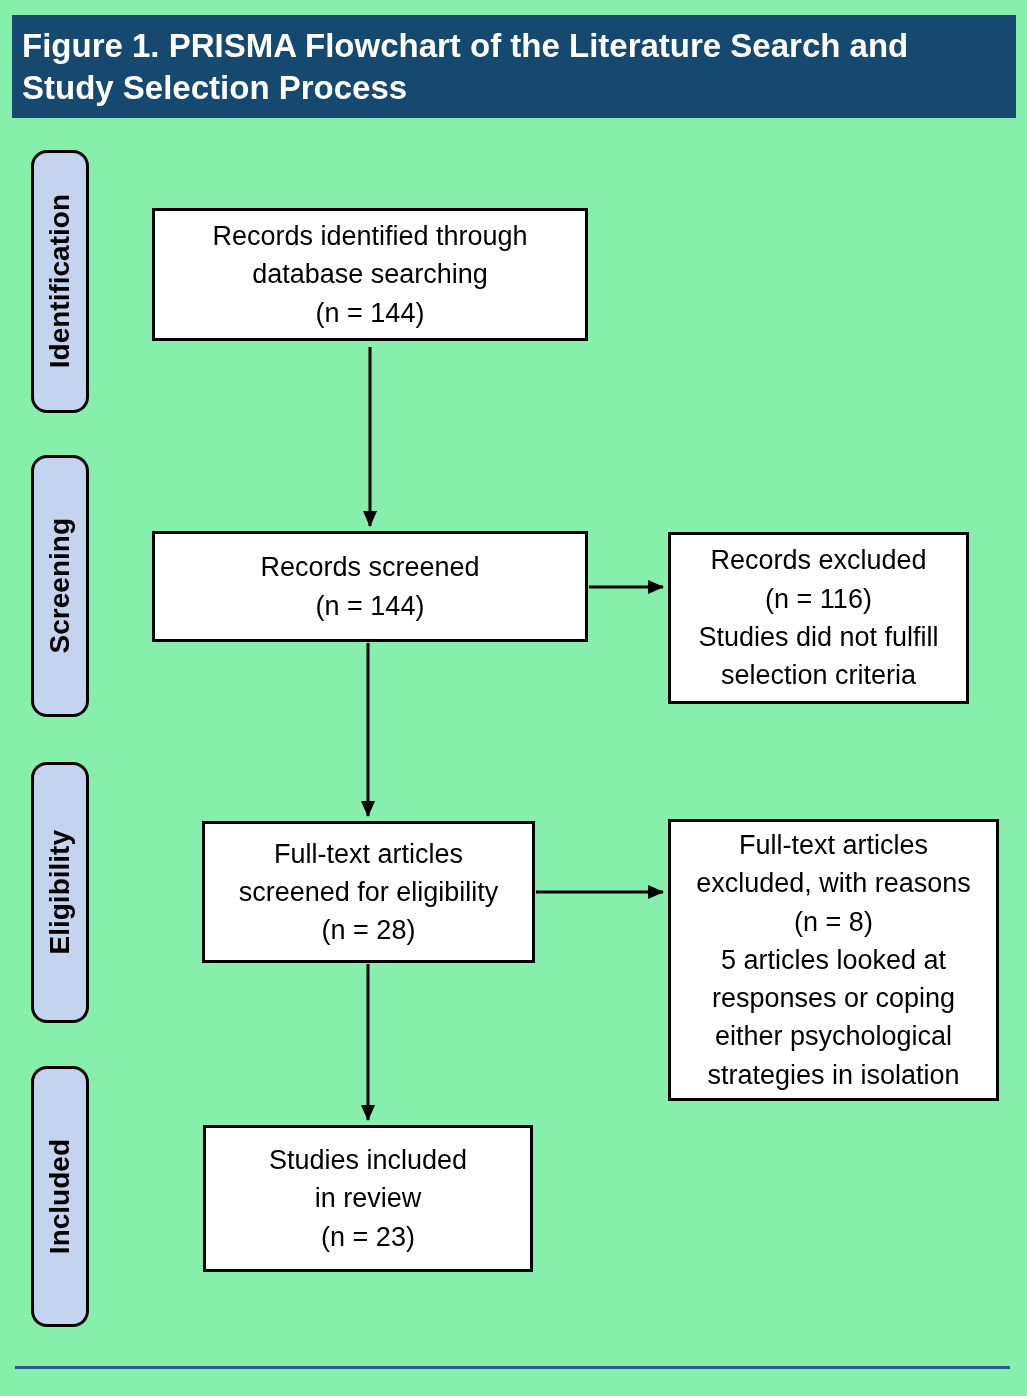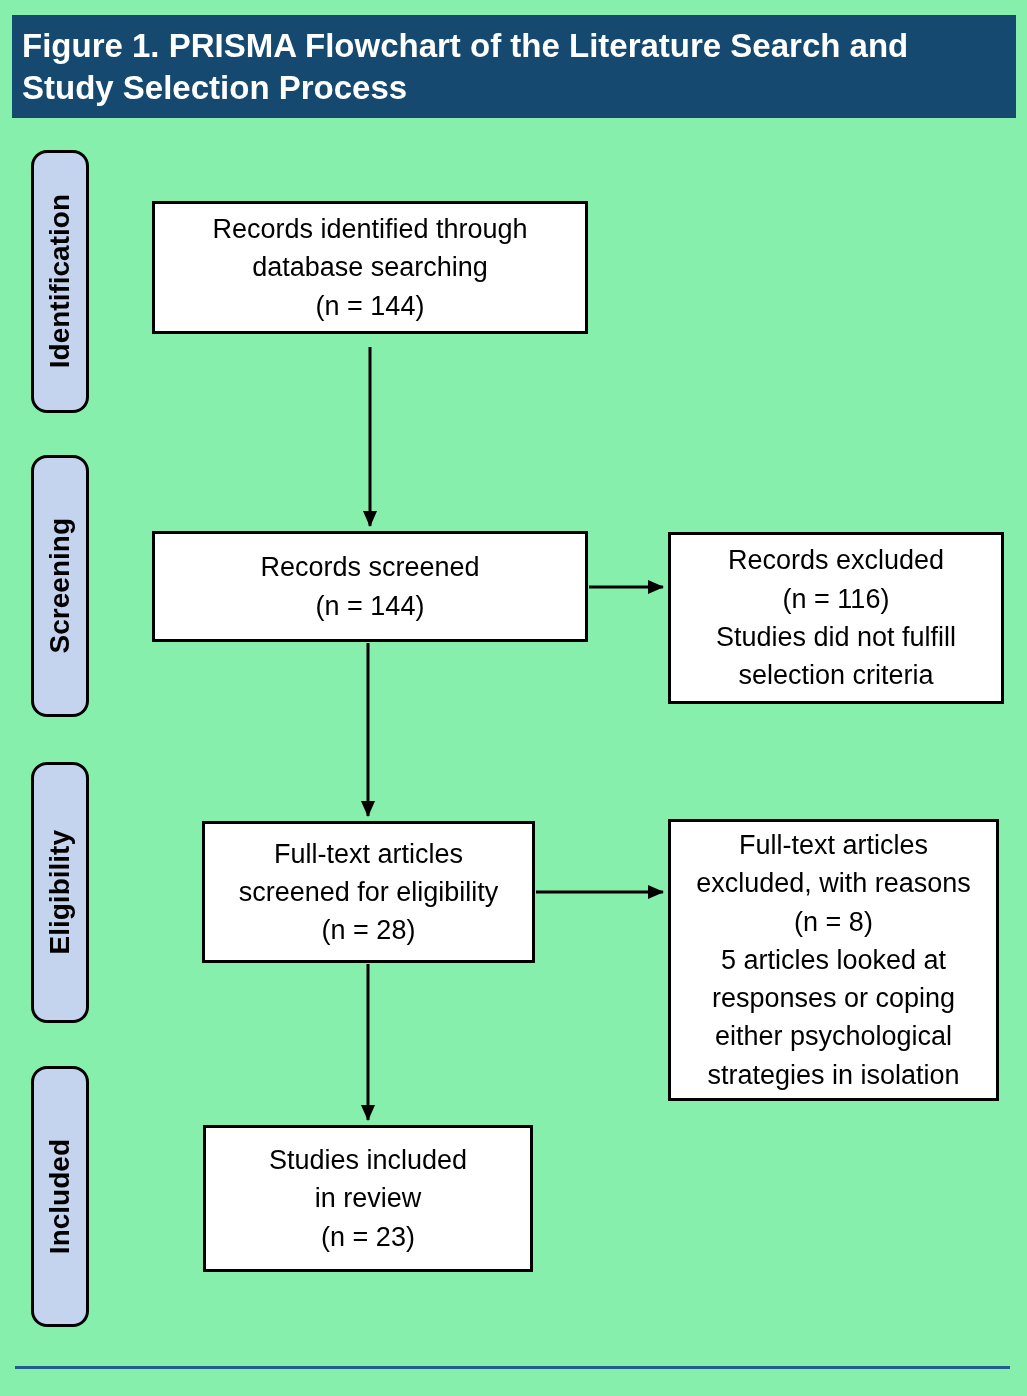--- a/index.html
+++ b/index.html
@@ -31,25 +31,25 @@
   #stage-identification{top:150px;height:263px;}
   #stage-screening{top:455px;height:262px;}
   #stage-eligibility{top:762px;height:261px;}
   #stage-included{top:1066px;height:261px;}
 
   .flow-box{
     position:absolute;background:#fff;border:3px solid #000;
     display:flex;flex-direction:column;align-items:center;justify-content:center;
     font-size:27px;color:#000;line-height:1.42;text-align:center;
   }
-  #box-records-identified{left:152px;top:201px;width:436px;height:133px;}
+  #box-records-identified{left:152px;top:208px;width:436px;height:133px;}
   #box-records-screened{left:152px;top:531px;width:436px;height:111px;text-align:center;}
   #box-fulltext-assessed{left:202px;top:821px;width:333px;height:142px;}
   #box-studies-included{left:203px;top:1125px;width:330px;height:147px;}
-  #box-records-excluded{left:668px;top:532px;width:336px;height:172px;}
+  #box-records-excluded{left:668px;top:532px;width:301px;height:172px;}
   #box-fulltext-excluded{left:668px;top:819px;width:331px;height:282px;}
 
   .arrows{position:absolute;left:0;top:0;pointer-events:none;}
 
   .divider{
     position:absolute;left:15px;top:1366px;width:995px;height:3px;
     background:var(--divider);
   }
 </style>
 </head>

